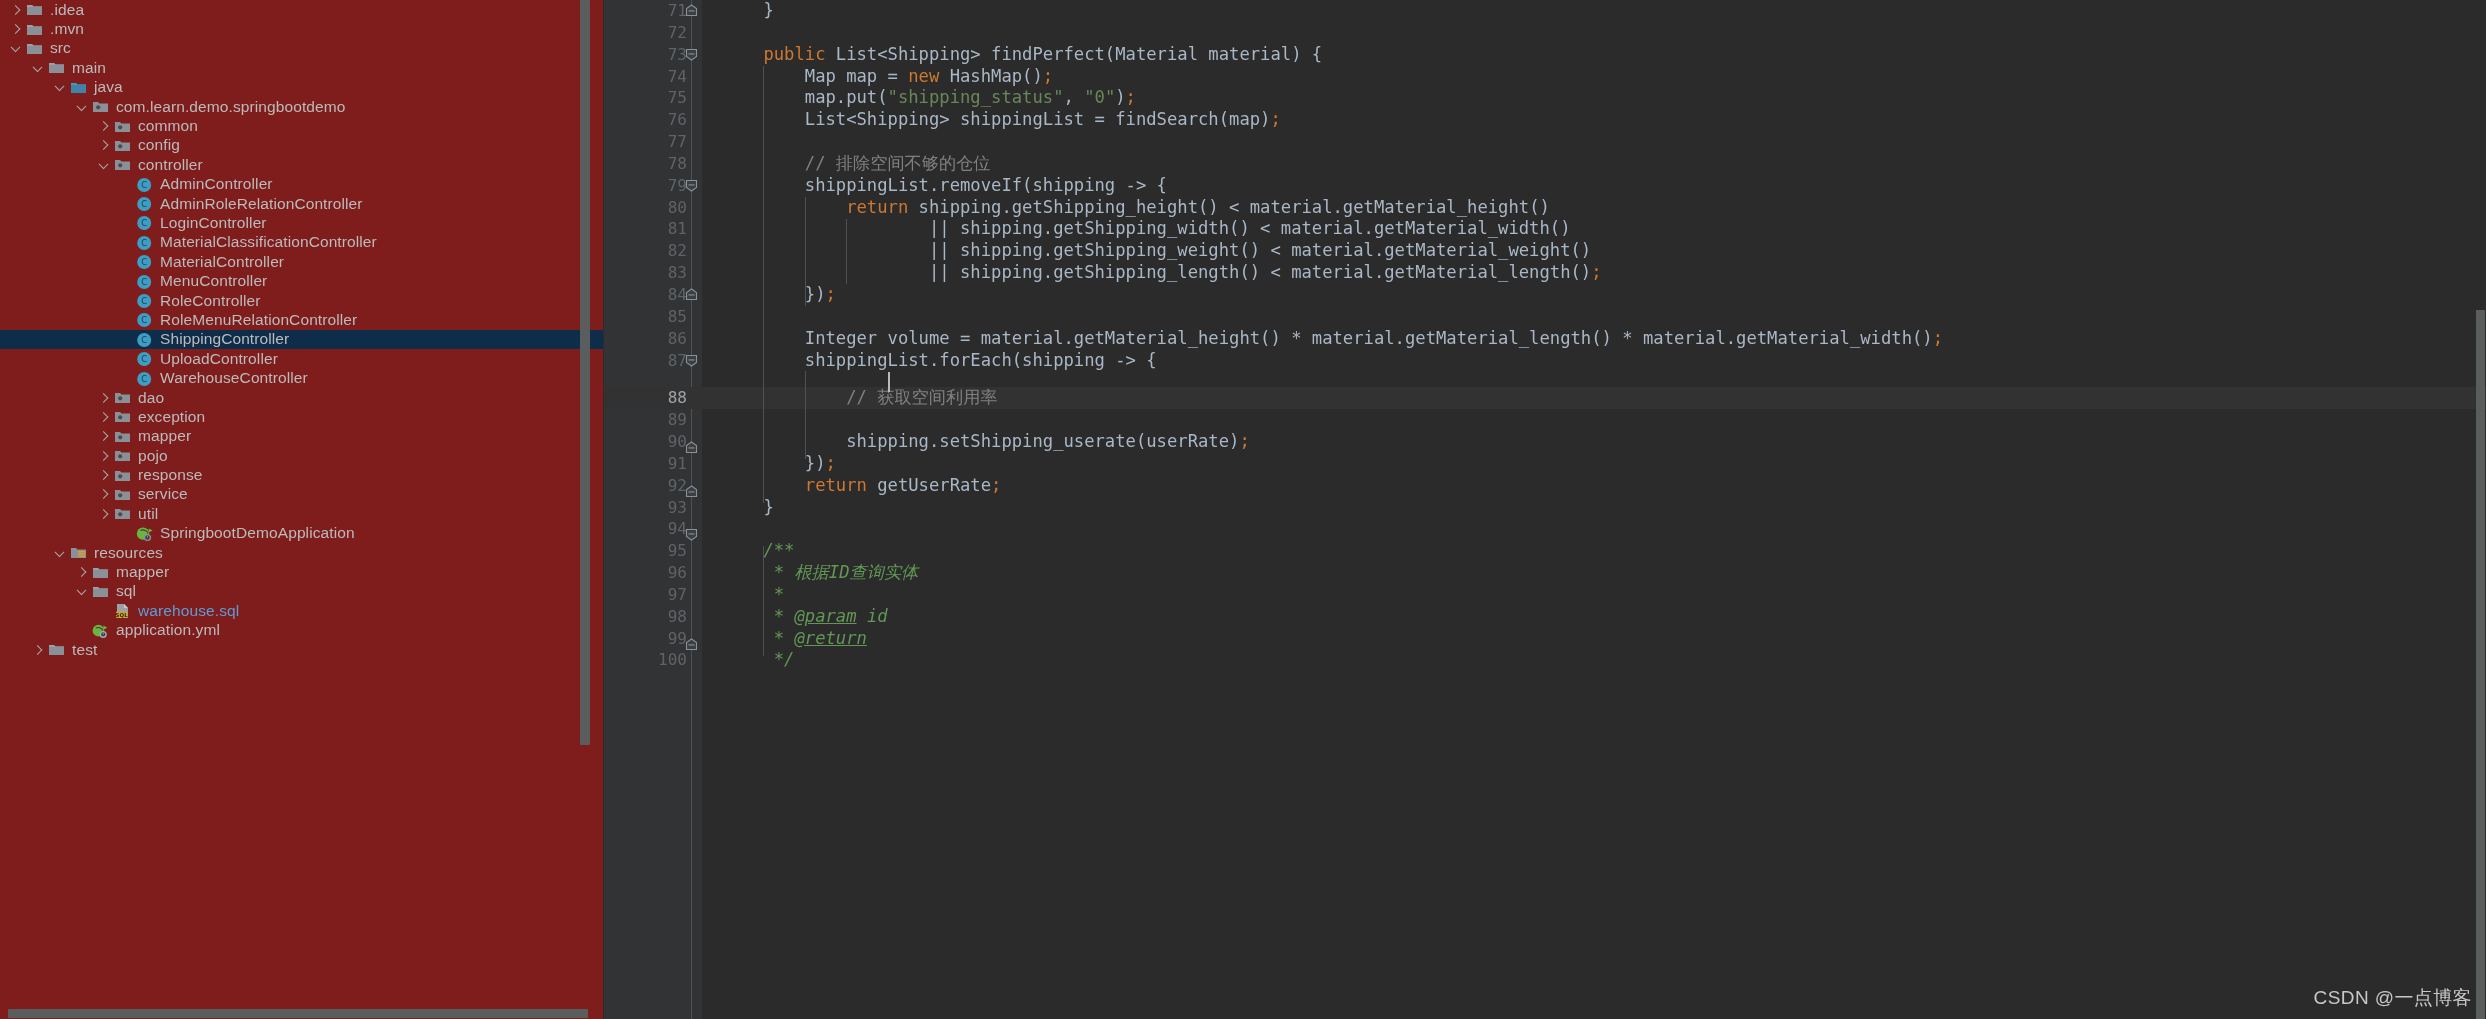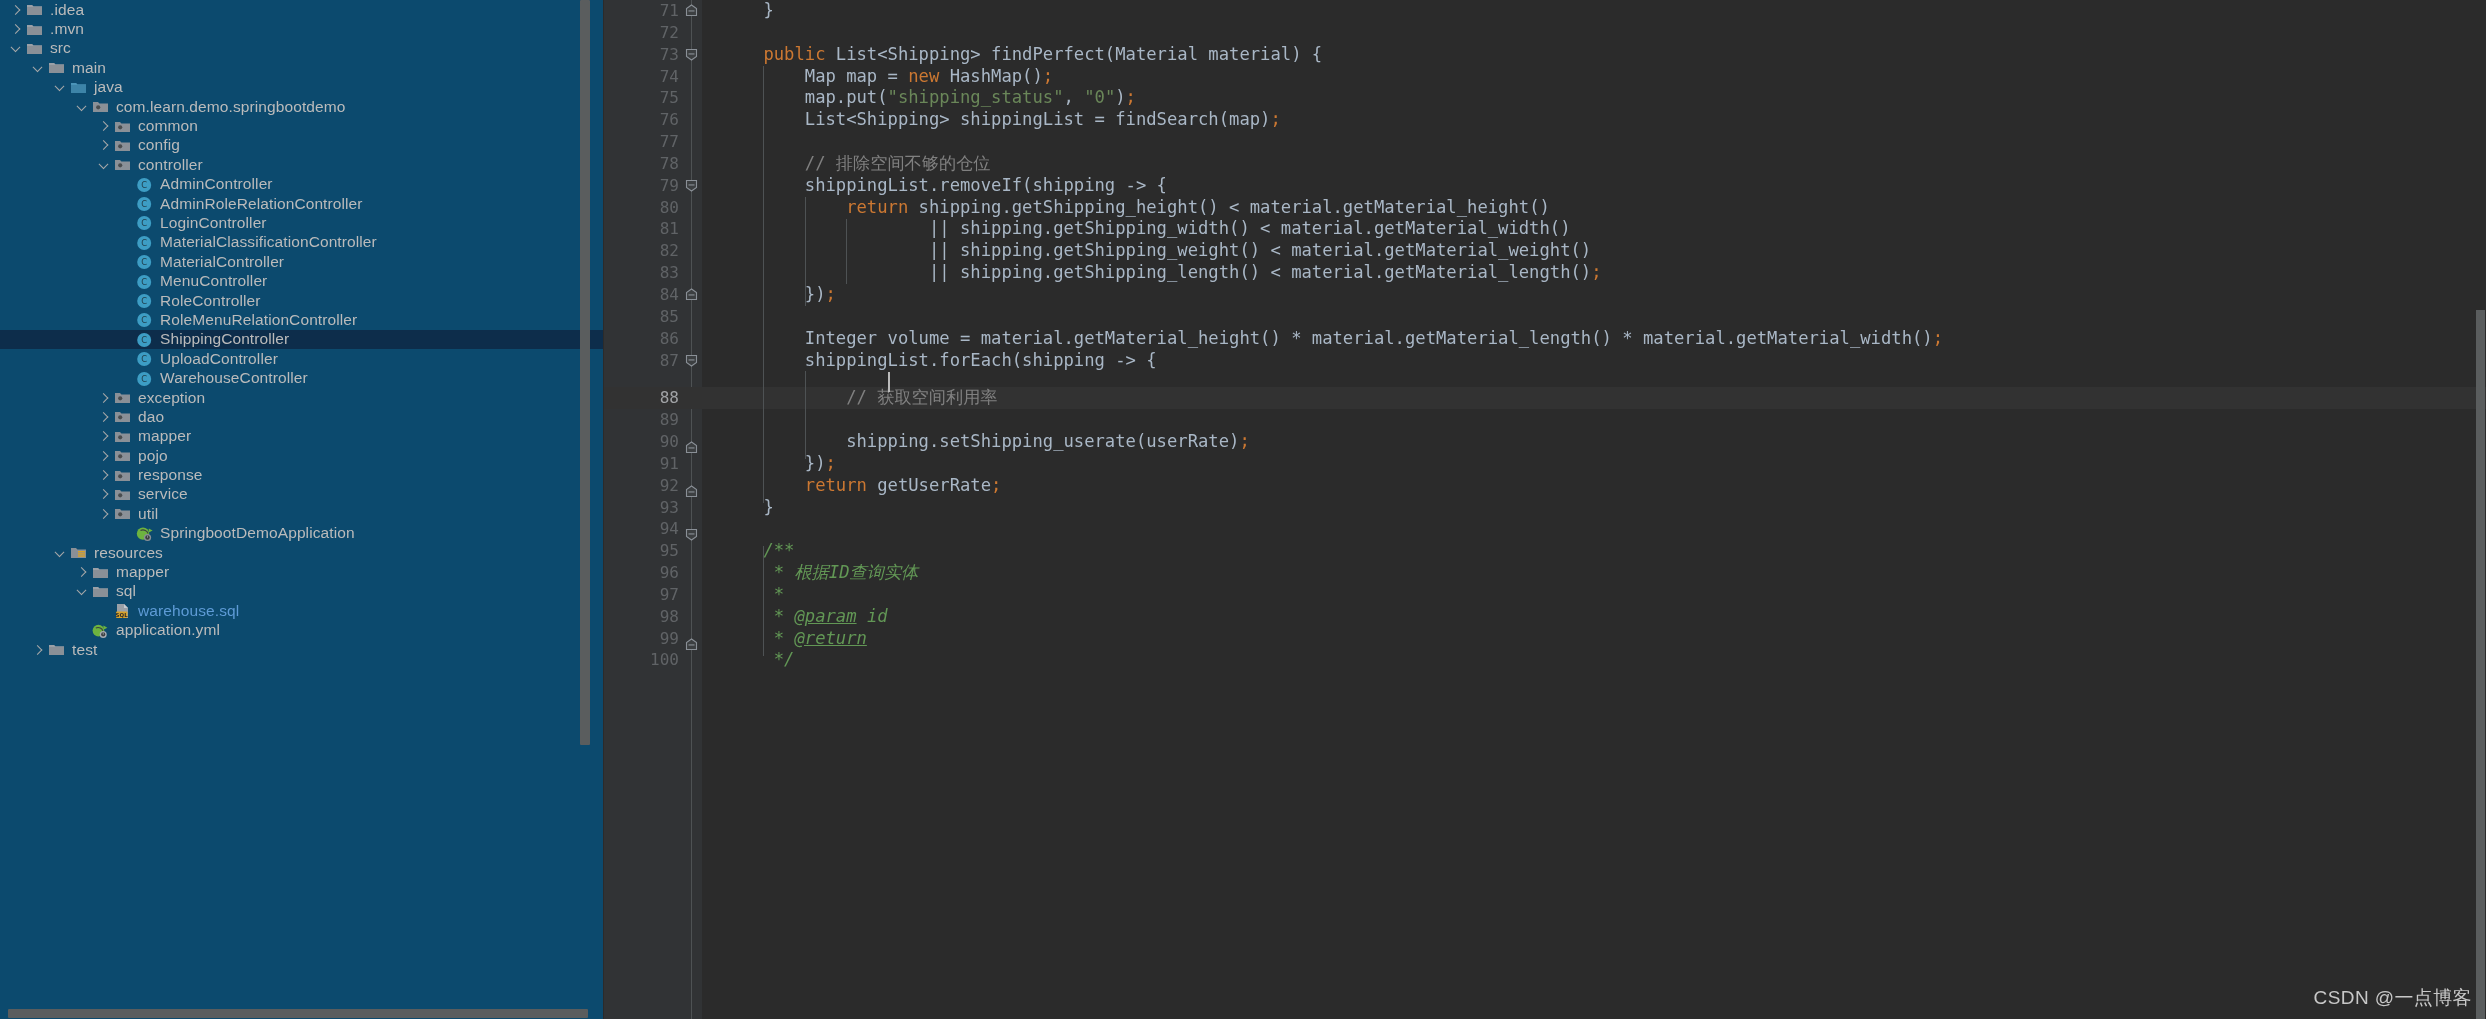--- a/index.html
+++ b/index.html
@@ -8,21 +8,21 @@
     background: #3c3f41;
     font-family: "Liberation Sans", sans-serif;
     overflow: hidden;
   }
   #app { position: relative; width: 2486px; height: 1019px; display: flex; }
 
   
   #sidebar {
     position: relative;
     width: 604px; height: 1019px;
-    background: #0c4a6e;
+    background: #7f1d1d;
     overflow: hidden;
     flex: 0 0 604px;
   }
   #tree { position: relative; padding-top: 0px; }
   .row {
     position: relative;
     height: 19.4px;
     display: flex;
     align-items: center;
     white-space: nowrap;
@@ -85,21 +85,21 @@
     line-height: 21.85px;
     color: #a9b7c6;
   }
   .codeline.current { background: #323232; margin-top: 16px; }
   .gutter-bg {
     position: absolute; left: 0; top: 0;
     width: 98px; height: 1019px;
     background: #313335;
   }
   .lnum {
-    position: absolute; left: 5px; top: 0;
+    position: absolute; left: 13px; top: 0;
     width: 70px; text-align: right;
     color: #606366;
     font-family: "DejaVu Sans Mono", monospace;
     font-size: 16px;
   }
   .codeline.current .lnum { color: #a1a3a6; }
   .code {
     position: absolute; left: 118px; top: 0;
   }
   
@@ -371,32 +371,32 @@
         </div>
         <div class="row">
           <span class="indent" style="width: 96px;"></span>
           <span class="arrow right"></span>
           <span class="ico">
             <svg width="17" height="15" viewBox="0 0 17 15">
               <path d="M1 3h5l1.4 1.6H16V13H1z" fill="#8a9097"></path>
               <circle cx="6.2" cy="8.3" r="2.1" fill="#4a4d4f"></circle>
             </svg>
           </span>
+          <span class="label">dao</span>
+        </div>
+        <div class="row">
+          <span class="indent" style="width: 96px;"></span>
+          <span class="arrow right"></span>
+          <span class="ico">
+            <svg width="17" height="15" viewBox="0 0 17 15">
+              <path d="M1 3h5l1.4 1.6H16V13H1z" fill="#8a9097"></path>
+              <circle cx="6.2" cy="8.3" r="2.1" fill="#4a4d4f"></circle>
+            </svg>
+          </span>
           <span class="label">exception</span>
-        </div>
-        <div class="row">
-          <span class="indent" style="width: 96px;"></span>
-          <span class="arrow right"></span>
-          <span class="ico">
-            <svg width="17" height="15" viewBox="0 0 17 15">
-              <path d="M1 3h5l1.4 1.6H16V13H1z" fill="#8a9097"></path>
-              <circle cx="6.2" cy="8.3" r="2.1" fill="#4a4d4f"></circle>
-            </svg>
-          </span>
-          <span class="label">dao</span>
         </div>
         <div class="row">
           <span class="indent" style="width: 96px;"></span>
           <span class="arrow right"></span>
           <span class="ico">
             <svg width="17" height="15" viewBox="0 0 17 15">
               <path d="M1 3h5l1.4 1.6H16V13H1z" fill="#8a9097"></path>
               <circle cx="6.2" cy="8.3" r="2.1" fill="#4a4d4f"></circle>
             </svg>
           </span>

